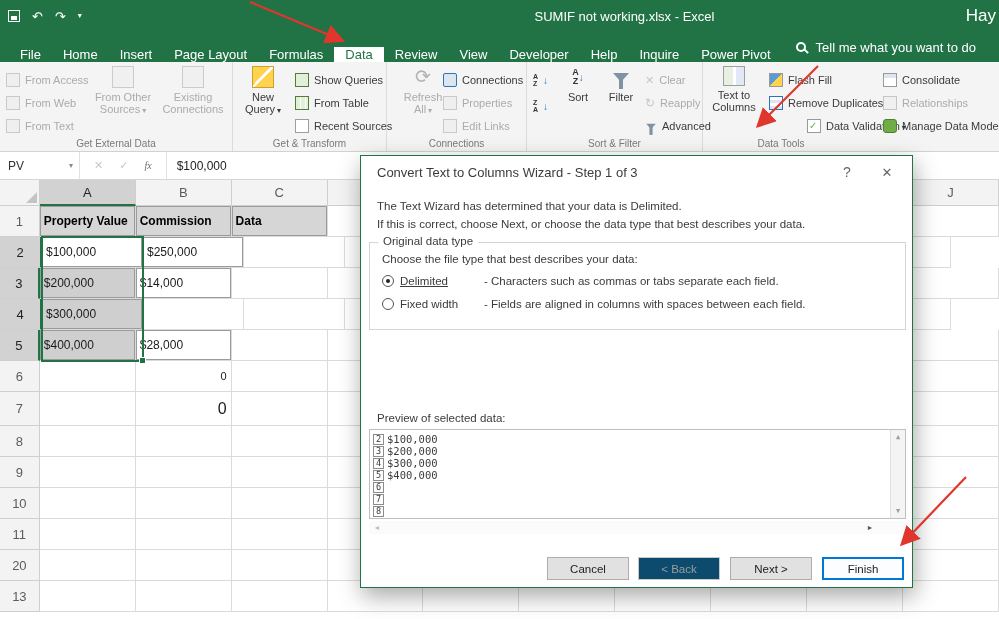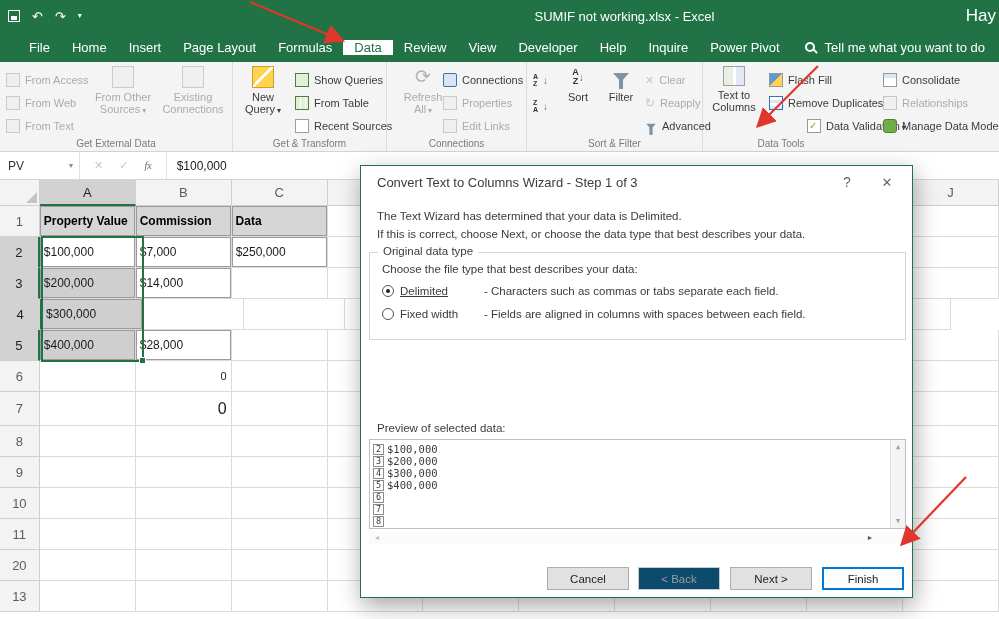--- a/index.html
+++ b/index.html
@@ -11,21 +11,21 @@
   .qat { position:absolute; left:8px; top:0; height:32px; display:flex; align-items:center; gap:12px; }
   .sv { width:12px; height:12px; border:1px solid #fff; position:relative; display:inline-block; }
   .sv::after { content:""; position:absolute; left:2px; bottom:1px; width:6px; height:4px; background:#fff; }
   .qglyph { font-size:13px; line-height:1; color:#fff; }
   .qcaret { font-size:8px; }
   .apptitle { position:absolute; left:250px; right:0; top:0; height:32px; display:flex; align-items:center; justify-content:center; font-size:13px; }
   .tb-user { position:absolute; right:3px; top:0; height:32px; display:flex; align-items:center; font-size:17px; }
 
   
   .tabrow { position:absolute; left:0; top:32px; right:0; height:30px; background:#217346; display:flex; align-items:stretch; }
-  #tabs { display:flex; align-items:center; padding-left:18px; }
+  #tabs { display:flex; align-items:flex-end; padding-left:9px; }
   .tab { display:flex; align-items:center; padding:0 11px; font-size:13px; color:#fff; cursor:default; white-space:nowrap; }
   .tab.active { background:#fff; color:#217346; }
   .tellme { display:flex; align-items:center; gap:10px; margin-left:14px; color:#fff; font-size:13px; white-space:nowrap; }
   .mag { width:10px; height:10px; border:2px solid #fff; border-radius:50%; position:relative; display:inline-block; }
   .mag::after { content:""; position:absolute; width:6px; height:2px; background:#fff; transform:rotate(45deg); right:-5px; bottom:-2px; }
 
   
   .ribbon { position:absolute; left:0; top:62px; right:0; height:90px; background:#f4f4f4; border-bottom:1px solid #d2d2d2; }
   .rgroup { position:absolute; top:0; bottom:0; border-right:1px solid #dcdcdc; }
   .glabel { position:absolute; bottom:2px; left:0; right:0; text-align:center; font-size:10px; color:#7a7a7a; white-space:nowrap; }
@@ -82,21 +82,21 @@
   .cell { width:101px; border-right:1px solid #dbdbdb; border-bottom:1px solid #dbdbdb; background:#fff; font-size:12px; display:flex; align-items:center; padding:0 4px; overflow:hidden; white-space:nowrap; color:#1a1a1a; }
   .cell.hdrcell { background:#d6d6d6; font-weight:bold; box-shadow:inset 0 0 0 1px #9b9b9b; color:#000; }
   .cell.bd { box-shadow:inset 0 0 0 1px #9b9b9b; }
   .cell.fillsel { background:#cfcfcf; }
   .cell.num { justify-content:flex-end; font-size:11px; }
   .cell.big { font-size:16px; }
   .selbox { position:absolute; left:41px; top:56px; width:103px; height:126px; border:2px solid #217346; pointer-events:none; z-index:2; }
   .fillhandle { position:absolute; right:-4px; bottom:-4px; width:7px; height:7px; background:#217346; border:1px solid #fff; }
 
   
-  .dialog { position:absolute; left:360px; top:165px; width:553px; height:433px; background:#fff; border:1px solid #217346; box-shadow:2px 8px 22px rgba(0,0,0,.35); z-index:30; font-size:11.5px; }
+  .dialog { position:absolute; left:360px; top:155px; width:553px; height:433px; background:#fff; border:1px solid #217346; box-shadow:2px 8px 22px rgba(0,0,0,.35); z-index:30; font-size:11.5px; }
   .dtitle { position:absolute; left:0; top:0; right:0; height:32px; display:flex; align-items:center; }
   .dtitle-text { padding-left:16px; font-size:13px; color:#3b3b3b; }
   .dhelp { position:absolute; right:50px; top:0; width:30px; height:32px; display:flex; align-items:center; justify-content:center; color:#666; font-size:14px; }
   .dclose { position:absolute; right:8px; top:0; width:34px; height:32px; display:flex; align-items:center; justify-content:center; color:#666; font-size:13px; }
   .dline1 { position:absolute; left:16px; top:44px; }
   .dline2 { position:absolute; left:16px; top:62px; }
   .gbox { position:absolute; left:8px; top:86px; width:537px; height:88px; border:1px solid #d4d4d4; }
   .glegend { position:absolute; left:8px; top:-8px; background:#fff; padding:0 5px; }
   .gchoose { position:absolute; left:12px; top:10px; }
   .radiorow { position:absolute; left:12px; display:flex; align-items:center; gap:6px; }
@@ -332,21 +332,20 @@
         <div class="cell"></div>
         <div class="cell"></div>
         <div class="cell"></div>
         <div class="cell"></div>
         <div class="cell"></div>
         <div class="cell"></div>
       </div>
       <div class="grow" style="height: 31px;">
         <div class="rowh sel">2</div>
         <div class="cell bd">$100,000</div>
-        <div class="cell bd">$7,000</div>
         <div class="cell bd">$250,000</div>
         <div class="cell"></div>
         <div class="cell"></div>
         <div class="cell"></div>
         <div class="cell"></div>
         <div class="cell"></div>
         <div class="cell"></div>
         <div class="cell"></div>
       </div>
       <div class="grow" style="height: 31px;">

